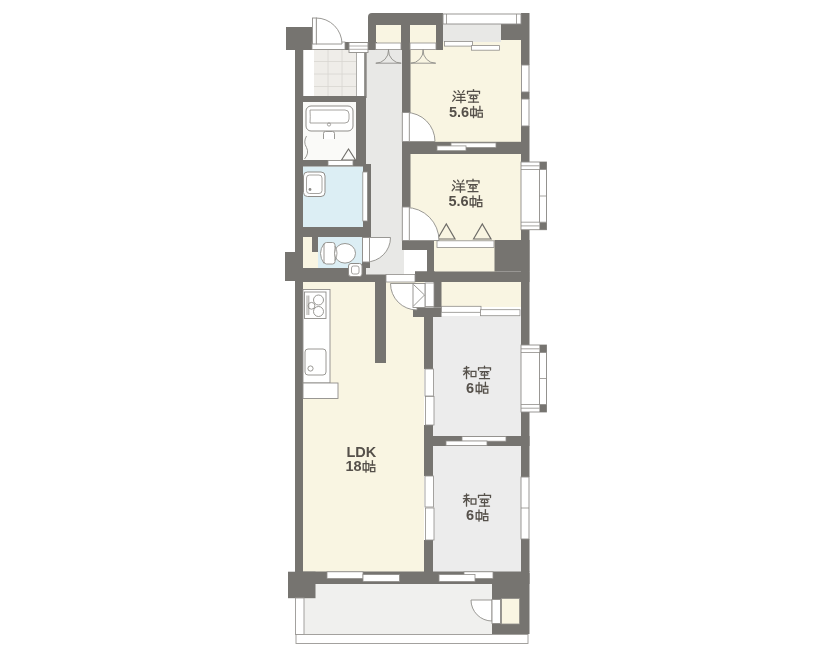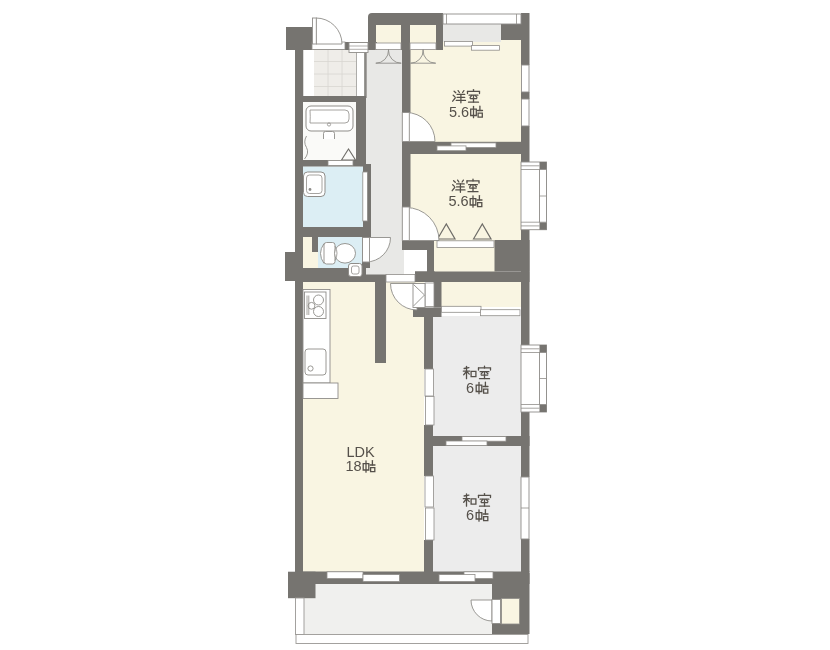--- a/index.html
+++ b/index.html
@@ -1,16 +1,16 @@
 <!DOCTYPE html>
 <html><head>
 <meta charset="utf-8">
 <style>
 html,body{margin:0;padding:0;background:#ffffff;}
-#stage{position:relative;width:830px;height:650px;background:#0f766e;overflow:hidden;}
+#stage{position:relative;width:830px;height:650px;background:#0f766e;overflow:hidden;font-weight:bold;}
 svg{position:absolute;left:0;top:0;}
 text{font-family:"Liberation Sans", sans-serif;fill:#55504a;}
 </style>
 </head>
 <body>
 <div id="stage">
 <svg width="830" height="650" viewBox="0 0 830 650">
 <defs>
 
 <g id="kYou" fill="none" stroke="#55504a" stroke-width="1.3" stroke-linecap="round">

